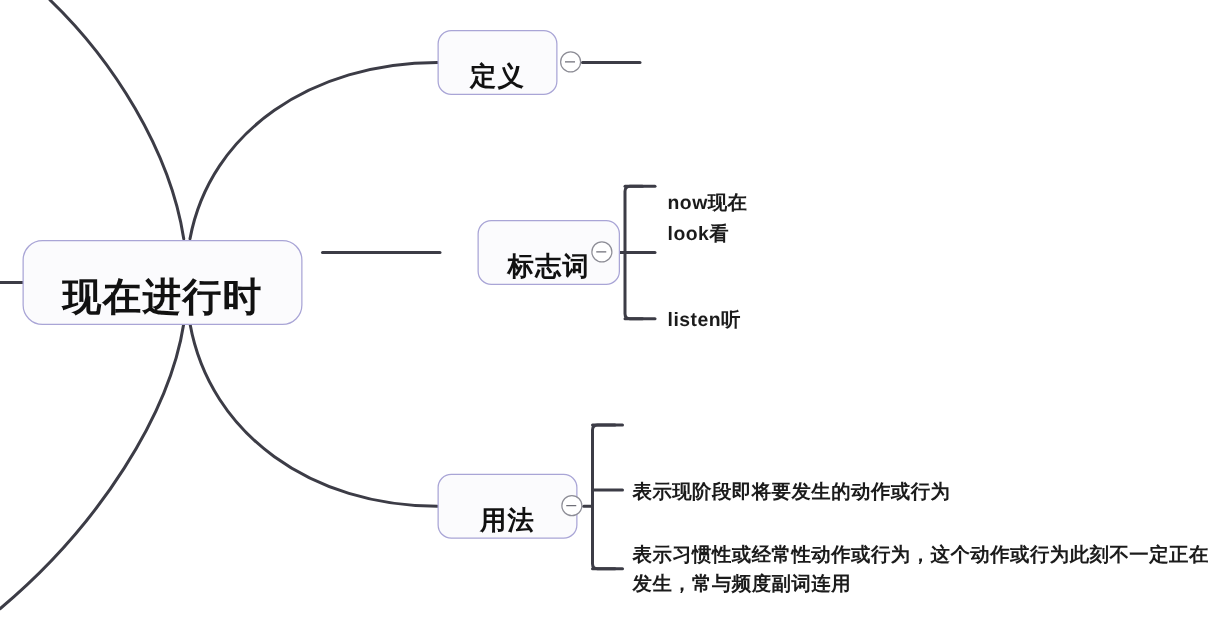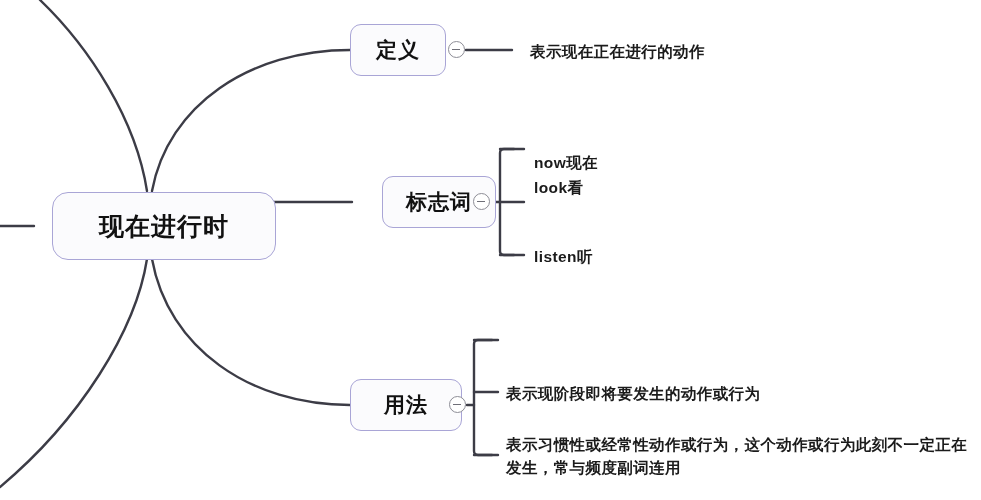--- a/index.html
+++ b/index.html
@@ -22,37 +22,37 @@
     width: 981px;
     height: 500px;
     pointer-events: none;
   }
 
   
   .node {
     position: absolute;
     box-sizing: border-box;
     display: flex;
-    align-items: center;
+    align-items: flex-end;
     justify-content: center;
     background: #fbfbfd;
     border: 1.6px solid #a9a5d6;
     border-radius: 12px;
     color: #111111;
     font-weight: bold;
     white-space: nowrap;
     z-index: 3;
   }
   .node-root {
-    left: 52px;
+    left: 18px;
     top: 192px;
     width: 224px;
     height: 68px;
     border-radius: 16px;
-    font-size: 25px;
+    font-size: 31px;
     letter-spacing: 1px;
   }
   .node-branch {
     font-size: 21px;
     letter-spacing: 1px;
     border-radius: 11px;
   }
   .node-define {
     left: 350px;
     top: 24px;
@@ -149,21 +149,20 @@
   </svg>
 
   <div class="node node-root">
     <span>现在进行时</span>
   </div>
 
   <div class="node node-branch node-define">
     <span>定义</span>
   </div>
   <div class="toggle toggle-define"></div>
-  <div class="leaf" style="left:530px; top:40px;">表示现在正在进行的动作</div>
 
   <div class="node node-branch node-signal">
     <span>标志词</span>
   </div>
   <div class="toggle toggle-signal"></div>
   <div class="leaf" style="left:534px; top:139px;margin-top:12px;">now现在</div>
   <div class="leaf" style="left:534px; top:176px;">look看</div>
   <div class="leaf" style="left:534px; top:245px;">listen听</div>
 
   <div class="node node-branch node-usage">

